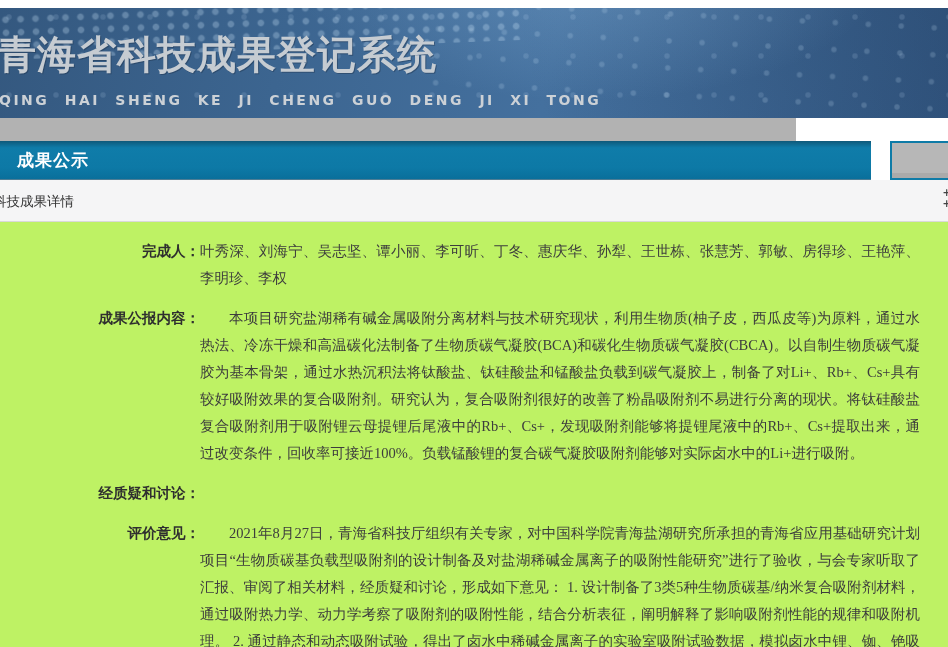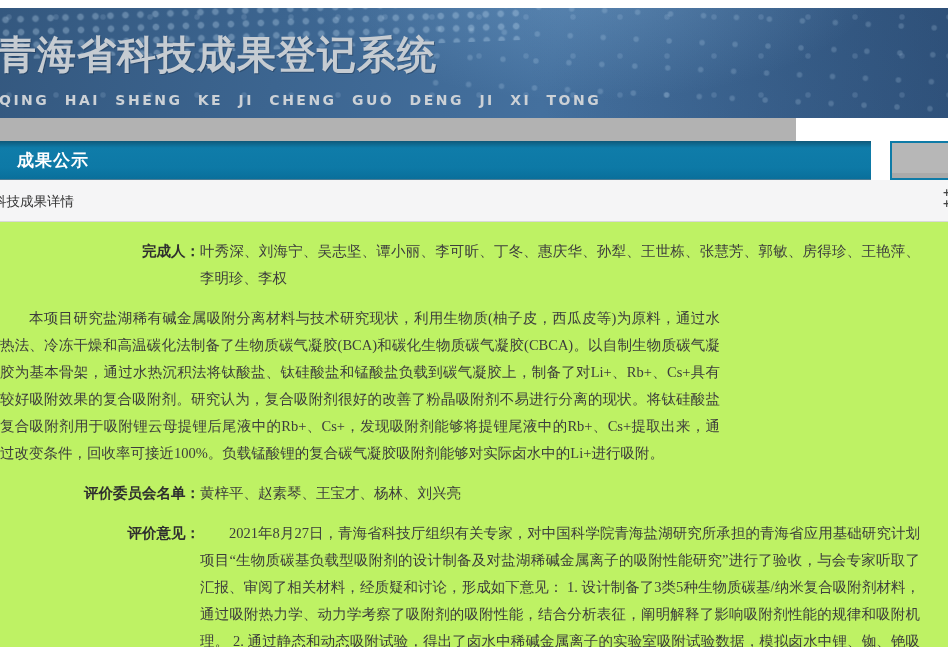--- a/index.html
+++ b/index.html
@@ -184,26 +184,26 @@
   </div>
 
   <div class="content">
 
     <div class="detail-row">
       <div class="label-cell">完成人：</div>
       <div class="value-cell">叶秀深、刘海宁、吴志坚、谭小丽、李可昕、丁冬、惠庆华、孙犁、王世栋、张慧芳、郭敏、房得珍、王艳萍、李明珍、李权</div>
     </div>
 
     <div class="detail-row">
+      <div class="label-cell">成果公报内容：</div>
       <div class="value-cell indent">本项目研究盐湖稀有碱金属吸附分离材料与技术研究现状，利用生物质(柚子皮，西瓜皮等)为原料，通过水热法、冷冻干燥和高温碳化法制备了生物质碳气凝胶(BCA)和碳化生物质碳气凝胶(CBCA)。以自制生物质碳气凝胶为基本骨架，通过水热沉积法将钛酸盐、钛硅酸盐和锰酸盐负载到碳气凝胶上，制备了对Li+、Rb+、Cs+具有较好吸附效果的复合吸附剂。研究认为，复合吸附剂很好的改善了粉晶吸附剂不易进行分离的现状。将钛硅酸盐复合吸附剂用于吸附锂云母提锂后尾液中的Rb+、Cs+，发现吸附剂能够将提锂尾液中的Rb+、Cs+提取出来，通过改变条件，回收率可接近100%。负载锰酸锂的复合碳气凝胶吸附剂能够对实际卤水中的Li+进行吸附。</div>
     </div>
 
     <div class="detail-row">
-      <div class="label-cell">评价委员会名单：</div>
-      <div class="value-cell">黄梓平、赵素琴、王宝才、杨林、刘兴亮</div>
+      <div class="label-cell">经质疑和讨论：</div>
     </div>
 
     <div class="detail-row">
       <div class="label-cell">评价意见：</div>
       <div class="value-cell indent">2021年8月27日，青海省科技厅组织有关专家，对中国科学院青海盐湖研究所承担的青海省应用基础研究计划项目“生物质碳基负载型吸附剂的设计制备及对盐湖稀碱金属离子的吸附性能研究”进行了验收，与会专家听取了汇报、审阅了相关材料，经质疑和讨论，形成如下意见： 1. 设计制备了3类5种生物质碳基/纳米复合吸附剂材料，通过吸附热力学、动力学考察了吸附剂的吸附性能，结合分析表征，阐明解释了影响吸附剂性能的规律和吸附机理。 2. 通过静态和动态吸附试验，得出了卤水中稀碱金属离子的实验室吸附试验数据，模拟卤水中锂、铷、铯吸附率达90%以上，西藏拉果措盐湖卤水中铷、铯吸附率70%以上，南翼山油田水中锂的吸附率70%以上。 4. 发表SCI论文6篇；申请发明专利4件。培养硕士研究生3名。 专家组一致认为，项目完成了合同书约定的研究内容和技术指标，同意通过验收，整体完成情况良好，研究成果达到国内领先水平。</div>
     </div>
 
   </div>
 </div>
 

